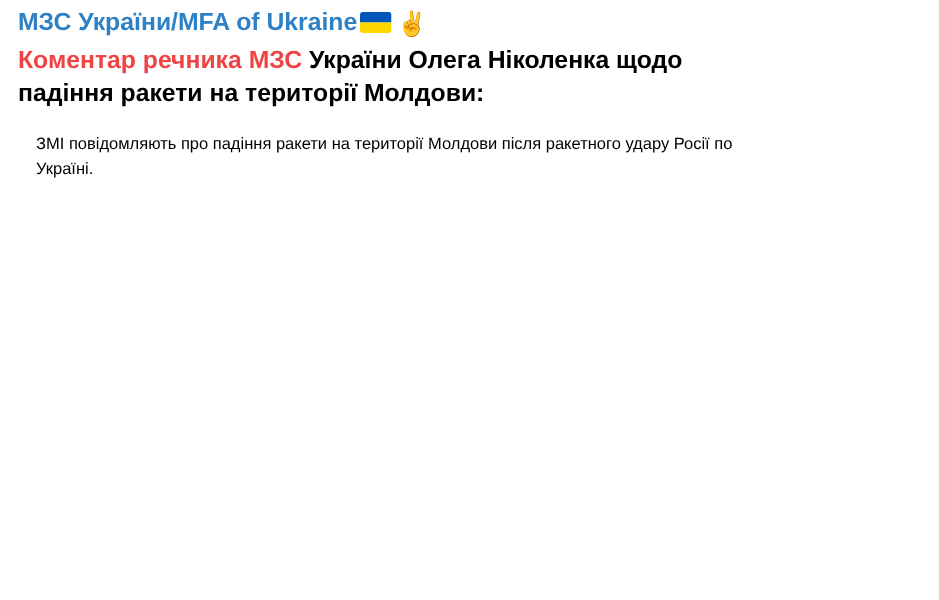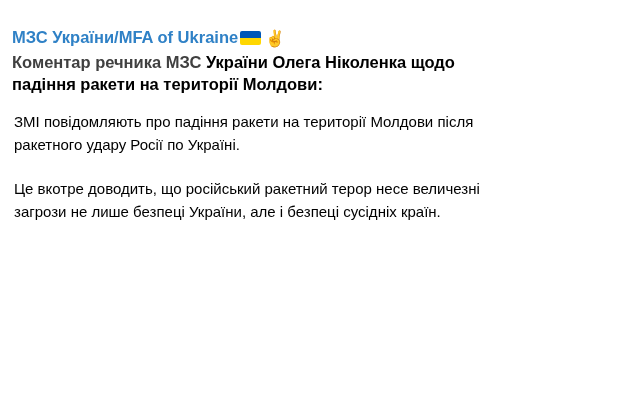--- a/index.html
+++ b/index.html
@@ -8,21 +8,21 @@
     background: #ffffff;
   }
   body {
     width: 626px;
     height: 400px;
     font-family: "Liberation Sans", sans-serif;
     color: #000000;
     overflow: hidden;
   }
   .post {
-    padding: 26px 12px 0 12px;
+    padding: 4px 12px 0 12px;
     box-sizing: border-box;
     width: 502px;
   }
   .channel-line {
     font-size: 16.5px;
     font-weight: bold;
     color: #2f81c6;
     line-height: 1.35;
     margin-bottom: 1px;
     white-space: nowrap;
@@ -57,41 +57,40 @@
     vertical-align: -1px;
   }
   .headline {
     font-size: 16.5px;
     line-height: 1.38;
     font-weight: bold;
     color: #000000;
     margin-bottom: 14px;
   }
   .headline .lead {
-    color: #404040;
+    color: #ef4444;
   }
   .para {
-    font-size: 15px;
+    font-size: 11px;
     line-height: 1.55;
     color: #000000;
-    margin: 0 0 20px 2px;
+    margin: 0 0 20px 12px;
   }
   .para:last-child {
     margin-bottom: 0;
   }
 </style>
 </head>
 <body>
 
 <div class="post">
 
   <div class="channel-line">
     <span>МЗС України/MFA of Ukraine</span><span class="flag-box"><span class="top"></span><span class="bottom"></span></span><span class="victory">✌</span>
   </div>
 
   <div class="headline">
     <span class="lead">Коментар речника МЗС</span><span> України Олега Ніколенка щодо падіння ракети на території Молдови:</span>
   </div>
 
   <p class="para">ЗМІ повідомляють про падіння ракети на території Молдови після ракетного удару Росії по Україні.</p>
-  <p class="para">Це вкотре доводить, що російський ракетний терор несе величезні загрози не лише безпеці України, але і безпеці сусідніх країн.</p>
 
 </div>
 
 </body></html>

